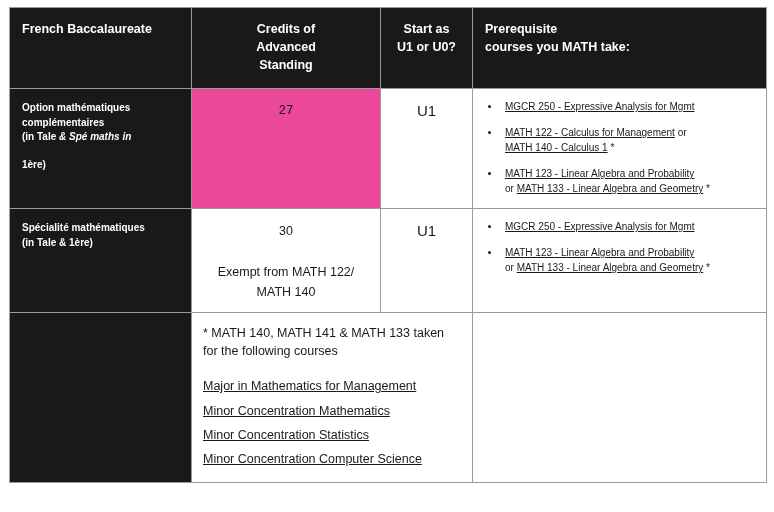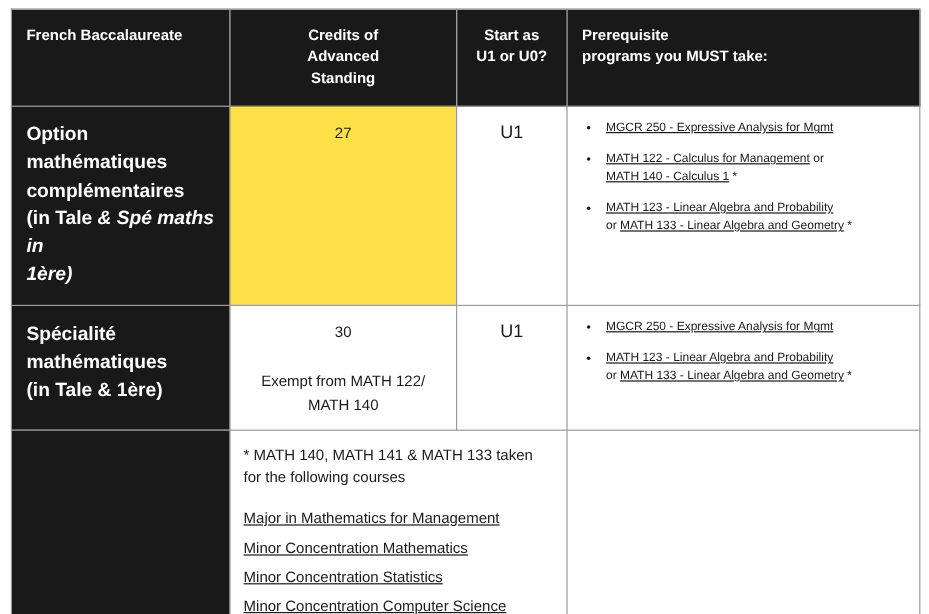--- a/index.html
+++ b/index.html
@@ -36,50 +36,51 @@
   col.c1 { width: 182px; }
   col.c2 { width: 189px; }
   col.c3 { width: 92px; }
   col.c4 { width: 294px; }
 
   .dark {
     background: #191919;
     color: #ffffff;
   }
   .light {
-    background: #fde047;
-    color: #1a1a1a;
+    background: #ec4899;
+    color: #1a1a1a;
+    font-family: Liberation Mono, monospace;
   }
   .white {
     background: #ffffff;
     color: #1a1a1a;
   }
 
   .hd-cell {
     padding: 13px 12px 14px 12px;
     font-size: 12.5px;
     font-weight: bold;
     line-height: 1.42;
   }
   .hd-center { text-align: center; }
   .hd-left { text-align: left; }
 
   .row-label {
     padding: 12px 10px 14px 12px;
-    font-size: 16px;
+    font-size: 10px;
     font-weight: bold;
     line-height: 1.45;
   }
   .row-label .ital {
     font-style: italic;
     font-weight: bold;
   }
   .row-label .norm-ital {
-    font-style: italic;
-    font-weight: bold;
+    font-weight: bold;
+    margin-top: 13px;
   }
 
   .credits-cell {
     padding: 13px 10px 10px 10px;
     text-align: center;
     font-size: 12.5px;
     line-height: 1.55;
   }
   .credits-num { display: block; }
   .credits-note {
@@ -155,21 +156,21 @@
         </td>
         <td class="dark">
           <div class="hd-cell hd-center">
             <div>Start as</div>
             <div>U1 or U0?</div>
           </div>
         </td>
         <td class="dark">
           <div class="hd-cell hd-left">
             <div>Prerequisite</div>
-            <div>programs you MUST take:</div>
+            <div>courses you MATH take:</div>
           </div>
         </td>
       </tr>
 
       <tr>
         <td class="dark">
           <div class="row-label">
             <div>Option mathématiques</div>
             <div>complémentaires</div>
             <div>

